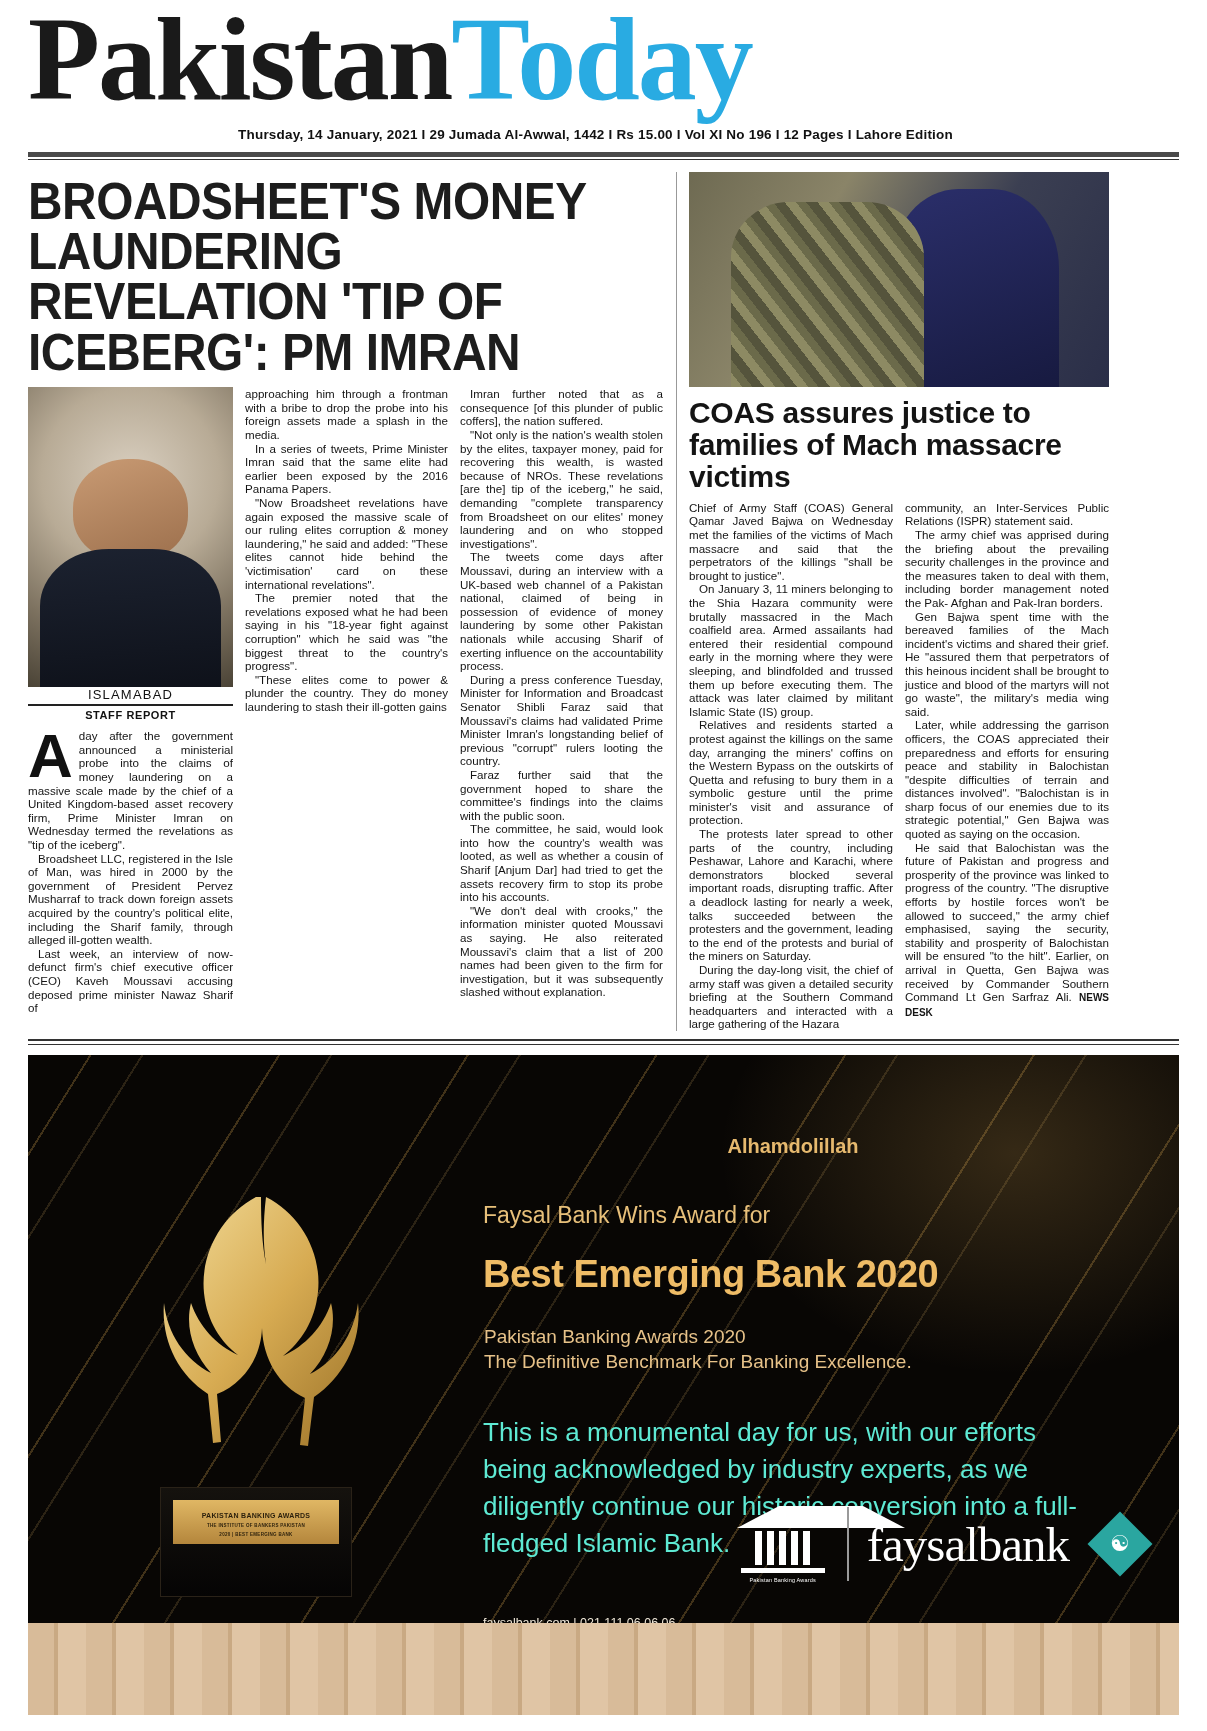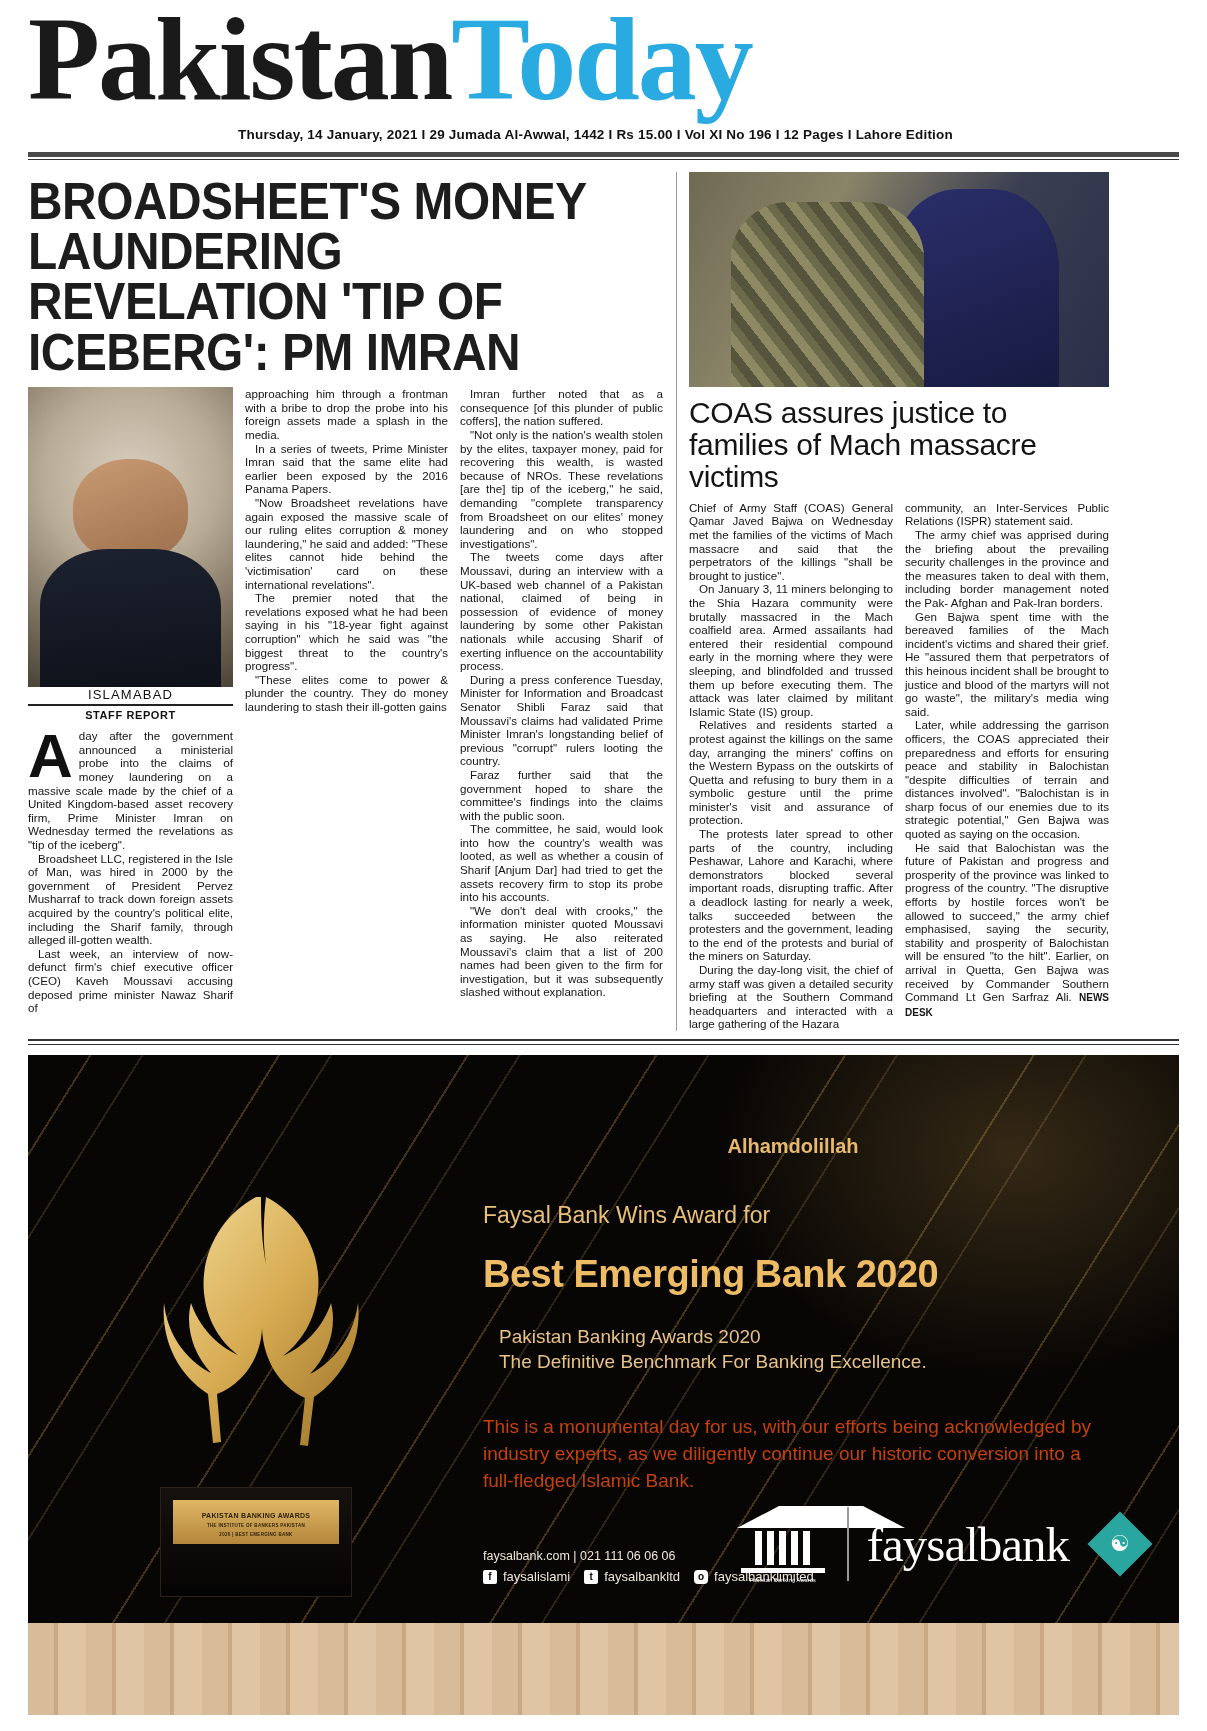--- a/index.html
+++ b/index.html
@@ -57,21 +57,21 @@
 
   
   .ph-coas{height:215px;background:
      linear-gradient(120deg,#6e6a52 0%,#8a8468 30%,#3b3f52 62%,#2a2e48 100%);
      position:relative;overflow:hidden;}
   .ph-coas::before{content:"";position:absolute;right:12%;top:8%;width:40%;height:92%;
      background:linear-gradient(160deg,#2b2f6b,#171a40);border-radius:40% 40% 0 0;}
   .ph-coas::after{content:"";position:absolute;left:10%;top:14%;width:46%;height:86%;
      background:repeating-linear-gradient(52deg,#8d8a63 0 9px,#6b6a4a 9px 17px,#55543c 17px 26px);
      border-radius:30% 30% 0 0;}
-  .coashead{font-size:30px;font-weight:400;line-height:1.07;margin:10px 0 8px 0;color:#141414;
+  .coashead{font-size:30px;font-weight:700;line-height:1.07;margin:10px 0 8px 0;color:#141414;
      letter-spacing:-0.3px;}
   .coascols{display:flex;gap:12px;}
   .coascols .c{width:204px;}
 
   .rule-bottom{height:2px;background:#333;margin:8px 28px 0 28px;}
   .rule-bottom2{height:1px;background:#333;margin:3px 28px 0 28px;}
 
   
   .ad{position:relative;margin:10px 28px 0 28px;height:660px;background:#080604;overflow:hidden;}
   .ad-stripes{position:absolute;inset:0;
@@ -91,22 +91,22 @@
   .plaque{position:absolute;left:12px;top:12px;right:12px;height:44px;
      background:linear-gradient(180deg,#e0b764,#b4863c);}
   .plaque span{display:block;text-align:center;font-size:7px;font-weight:700;color:#2a1f0c;
      letter-spacing:.3px;padding-top:11px;line-height:1.5;}
   .floor{position:absolute;left:0;right:0;bottom:0;height:92px;
      background:repeating-linear-gradient(90deg,#d8bb99 0 26px,#c9a983 26px 30px,#e0c5a5 30px 58px);}
   .ad-copy{position:absolute;left:455px;top:80px;width:620px;color:#e7bd73;}
   .ad-alh{font-size:20px;font-weight:700;color:#e6b96e;margin:0 0 44px 0;text-align:center;}
   .ad-wins{font-size:23px;font-weight:400;color:#e8c07a;margin:0 0 24px 0;}
   .ad-best{font-size:38px;font-weight:700;color:#efbc66;margin:0 0 28px 0;letter-spacing:-.5px;}
-  .ad-sub{font-size:19px;font-weight:400;color:#e7c289;line-height:1.32;margin:0 0 40px 16px;}
-  .ad-para{font-size:19px;font-weight:400;color:#c2410c;line-height:1.42;margin:0 0 54px 0;}
+  .ad-sub{font-size:19px;font-weight:400;color:#e7c289;line-height:1.32;margin:0 0 40px 1px;}
+  .ad-para{font-size:26px;font-weight:400;color:#5eead4;line-height:1.42;margin:0 0 54px 0;}
   .ad-contact{font-size:12.5px;color:#efe7d8;margin:0 0 6px 0;}
   .ad-social{font-size:13px;color:#efe7d8;display:flex;align-items:center;gap:6px;}
   .sq{display:inline-flex;align-items:center;justify-content:center;width:14px;height:14px;
      background:#fff;color:#080604;font-size:10px;font-weight:700;border-radius:2px;}
   .sq.ig{border-radius:4px;background:#fff;}
   .logos{position:absolute;right:36px;bottom:132px;display:flex;align-items:center;gap:18px;}
   .pba{width:92px;text-align:center;color:#fff;}
   .pba-roof{width:84px;height:0;border-left:42px solid transparent;border-right:42px solid transparent;
      border-bottom:22px solid #fff;margin:0 auto;}
   .pba-cols{display:flex;justify-content:center;gap:5px;margin-top:3px;}

